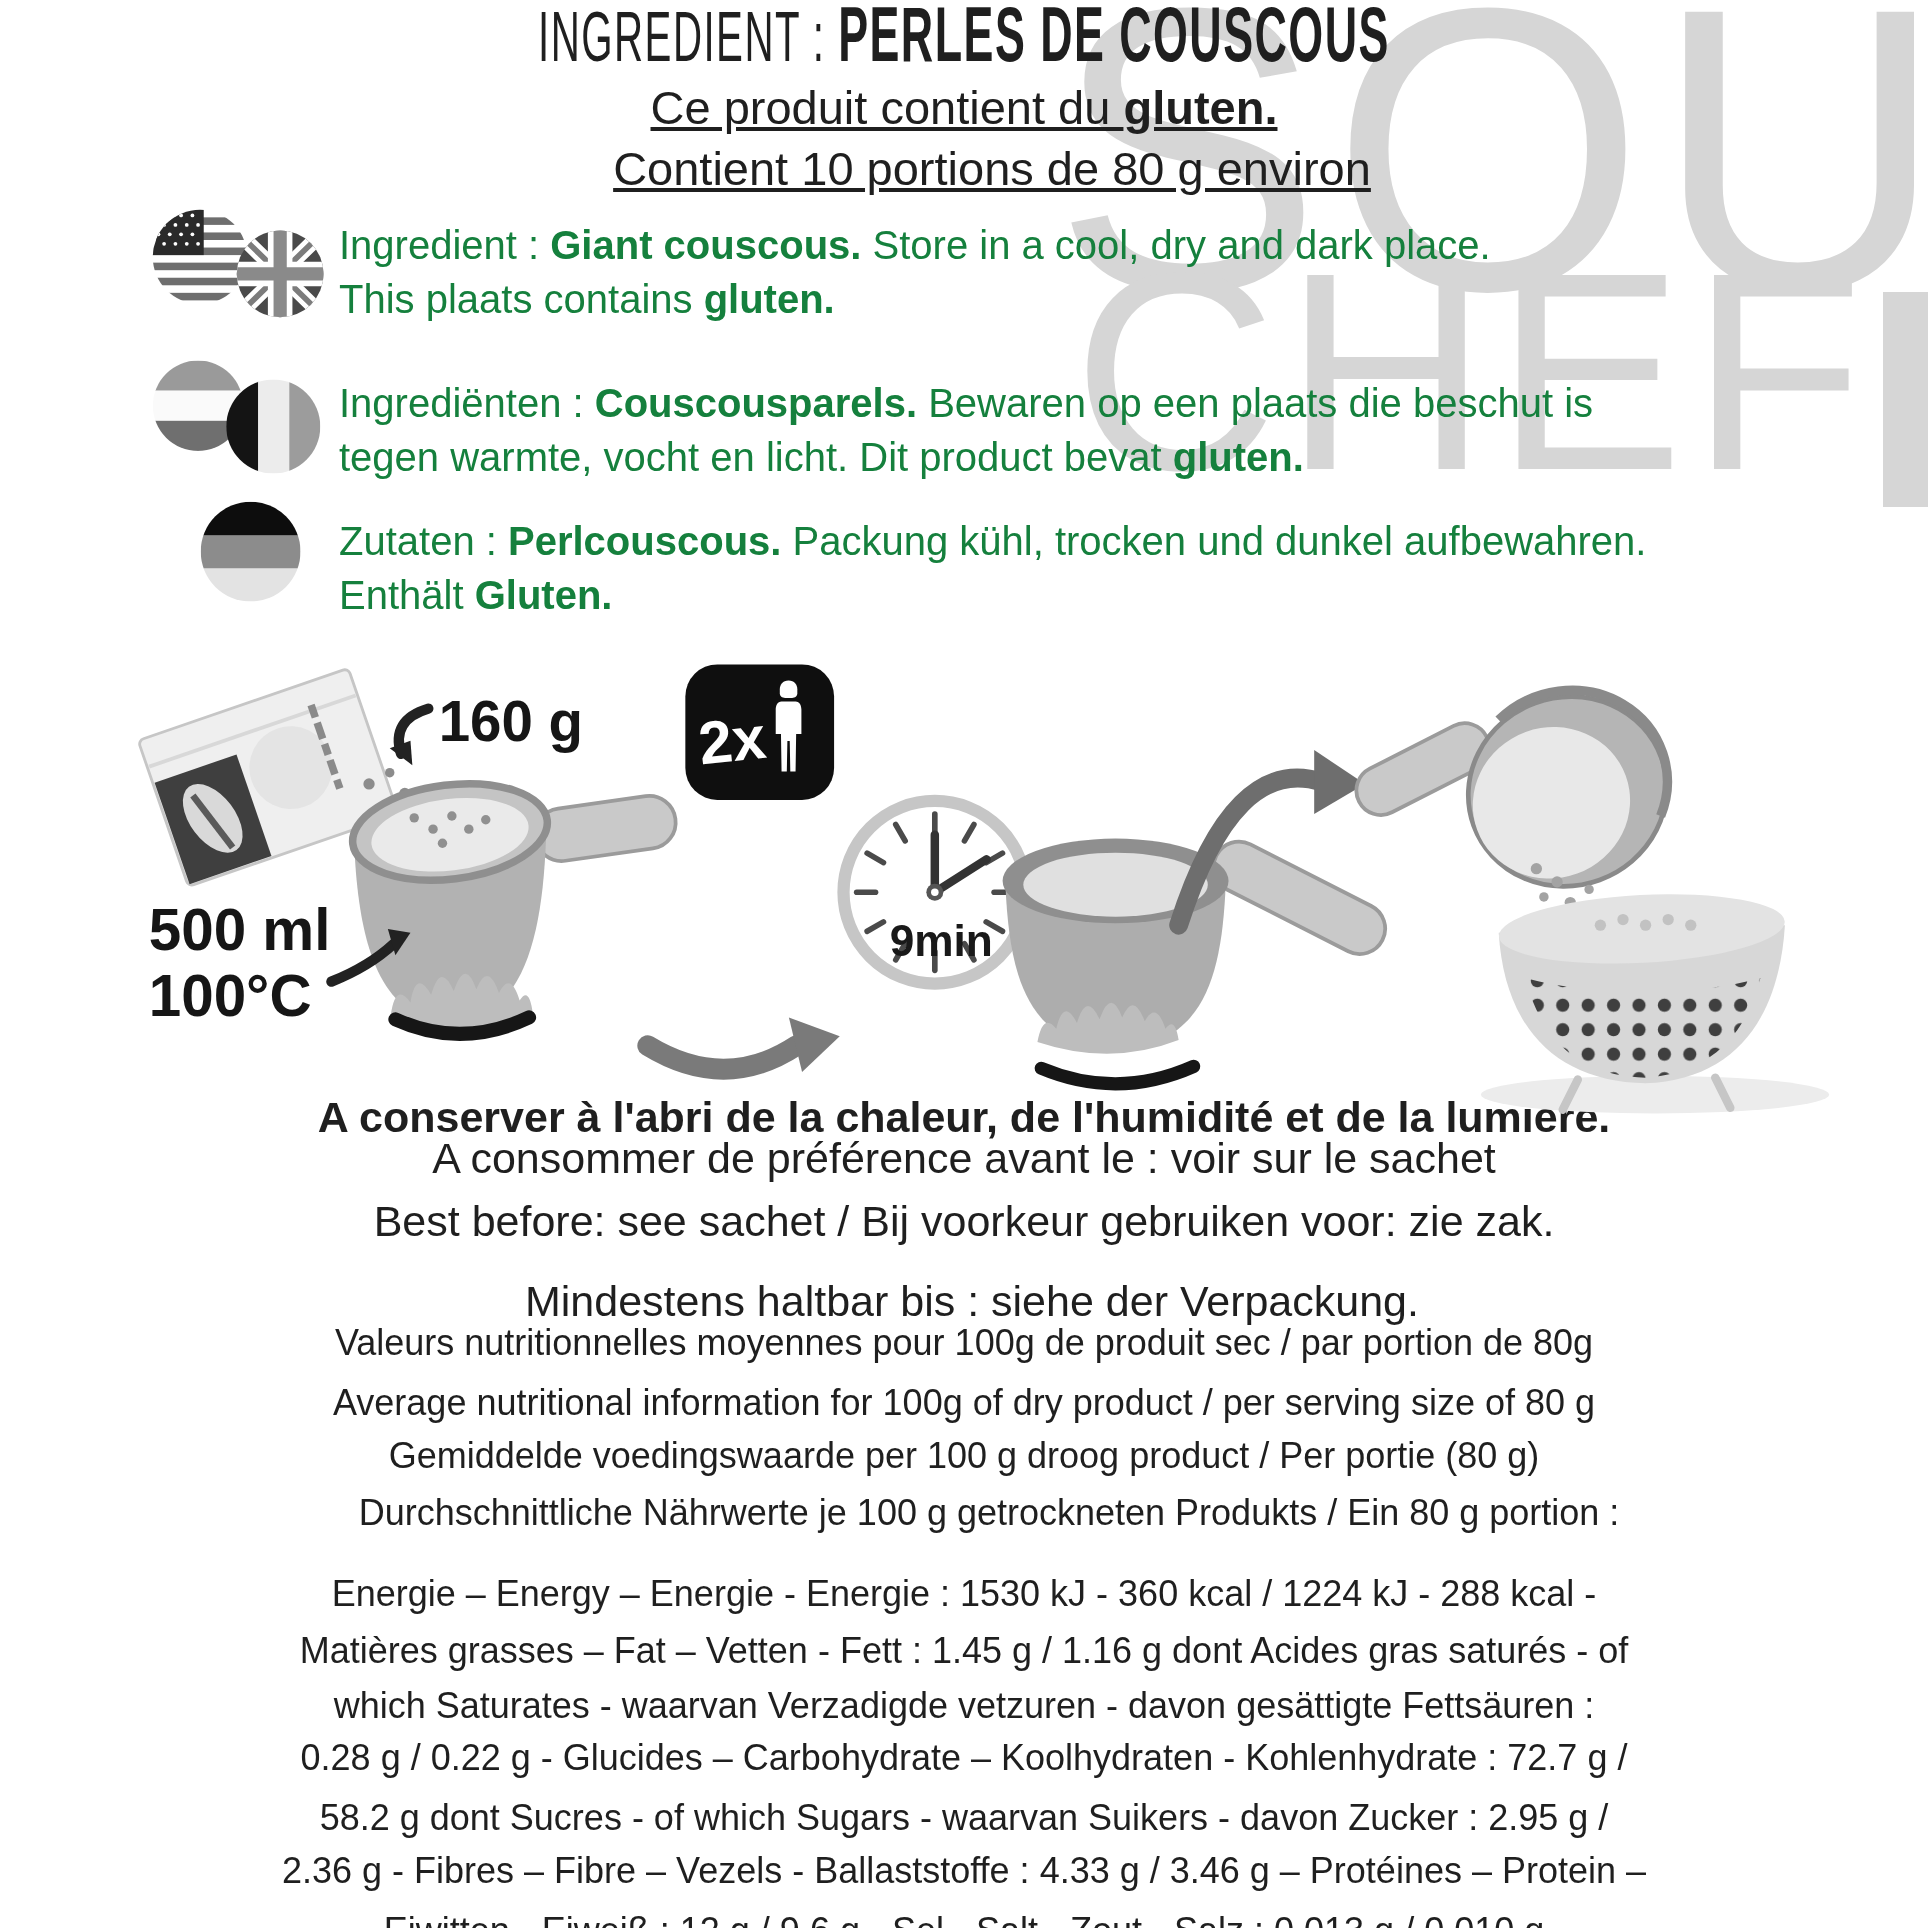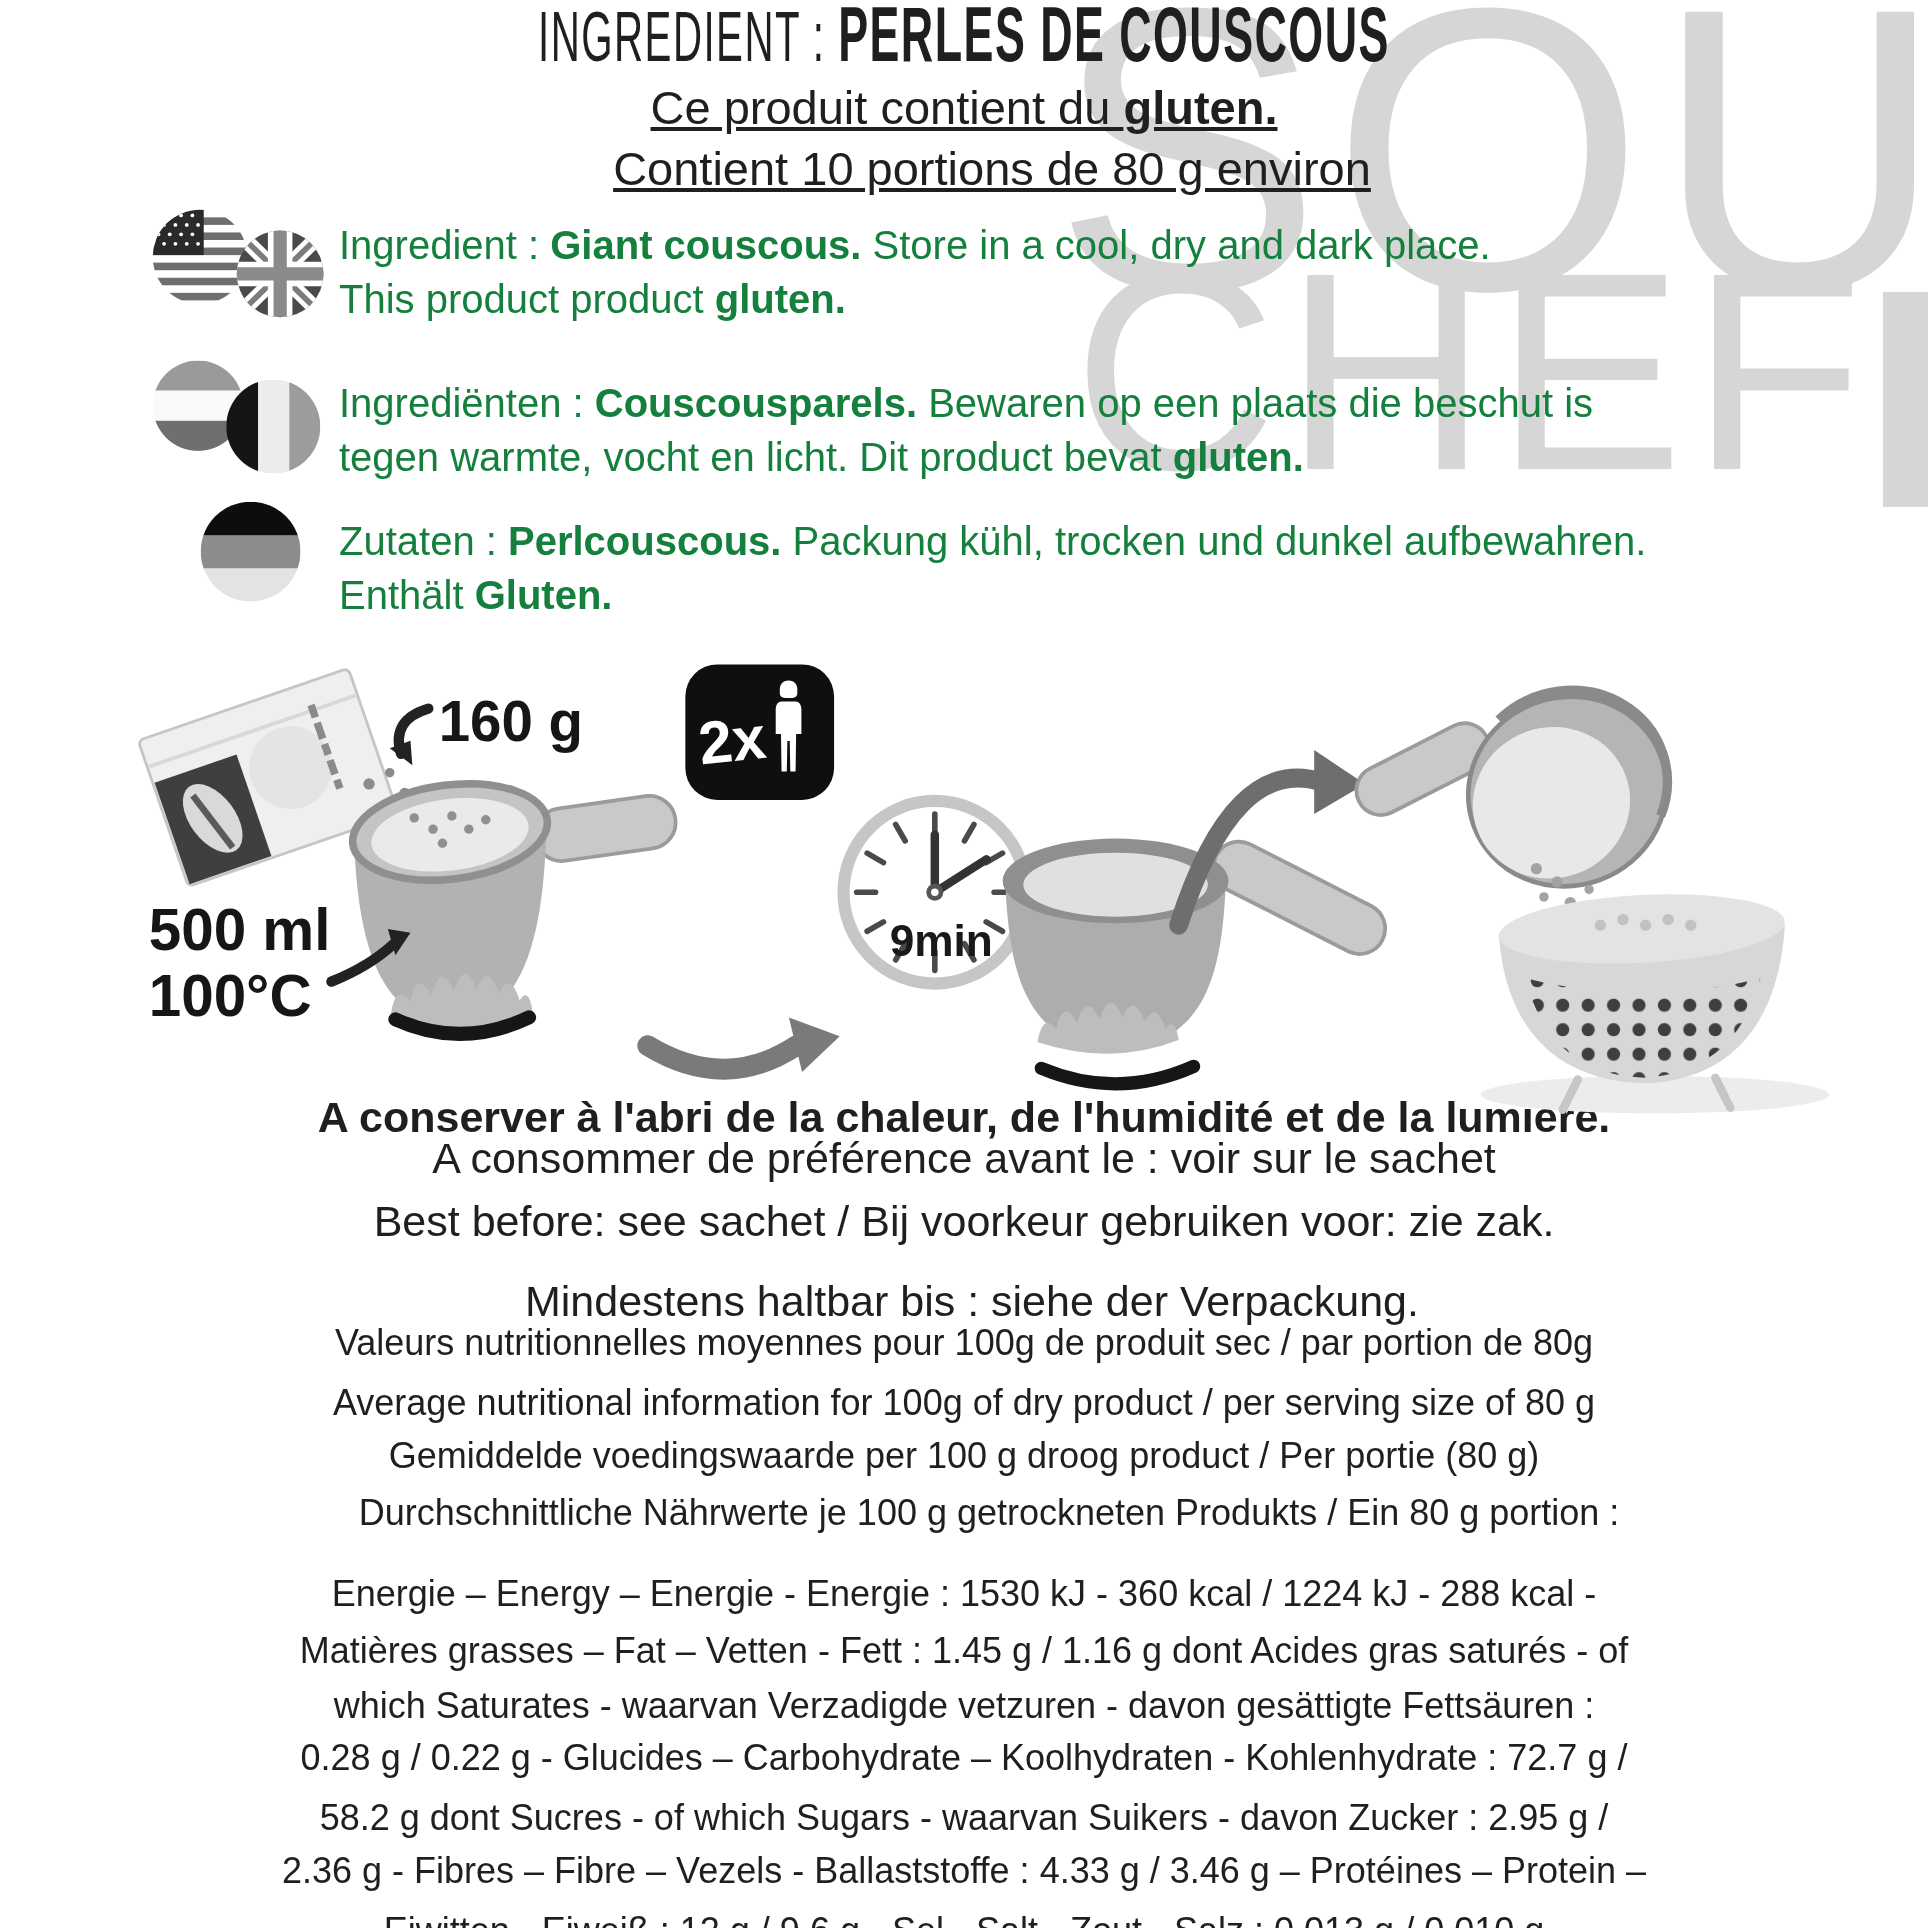--- a/index.html
+++ b/index.html
@@ -80,21 +80,21 @@
       <rect x="90" y="24" width="100" height="100" fill="#4a4a4a"></rect>
       <path d="M98,32 L180,112 M180,32 L98,112" stroke="#ffffff" stroke-width="16"></path>
       <path d="M98,32 L180,112 M180,32 L98,112" stroke="#7c7c7c" stroke-width="6"></path>
       <path d="M139,22 L139,122 M88,72 L192,72" stroke="#ffffff" stroke-width="26"></path>
       <path d="M139,22 L139,122 M88,72 L192,72" stroke="#8a8a8a" stroke-width="14"></path>
     </g>
   </svg>
 
   <div class="sect" style="top:218px;">
     <div><span>Ingredient : </span><b>Giant couscous.</b><span> Store in a cool, dry and dark place.</span></div>
-    <div><span>This product product </span><b>gluten.</b></div>
+    <div><span>This plaats contains </span><b>gluten.</b></div>
   </div>
 
   <svg class="flag" style="left:146px;top:354px;" width="184" height="127" viewBox="0 0 195 135">
     <defs>
       <clipPath id="nlClip">
           <circle cx="55" cy="55" r="48"></circle>
         </clipPath>
       <clipPath id="frClip">
           <circle cx="135" cy="77" r="50"></circle>
         </clipPath>

